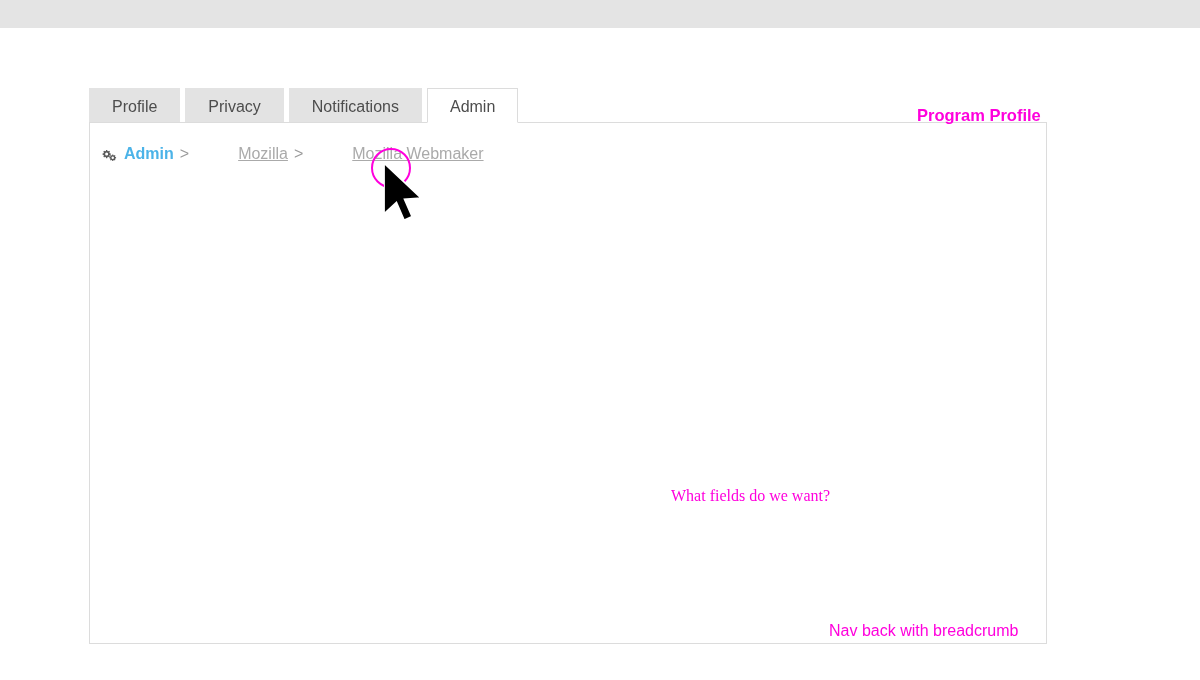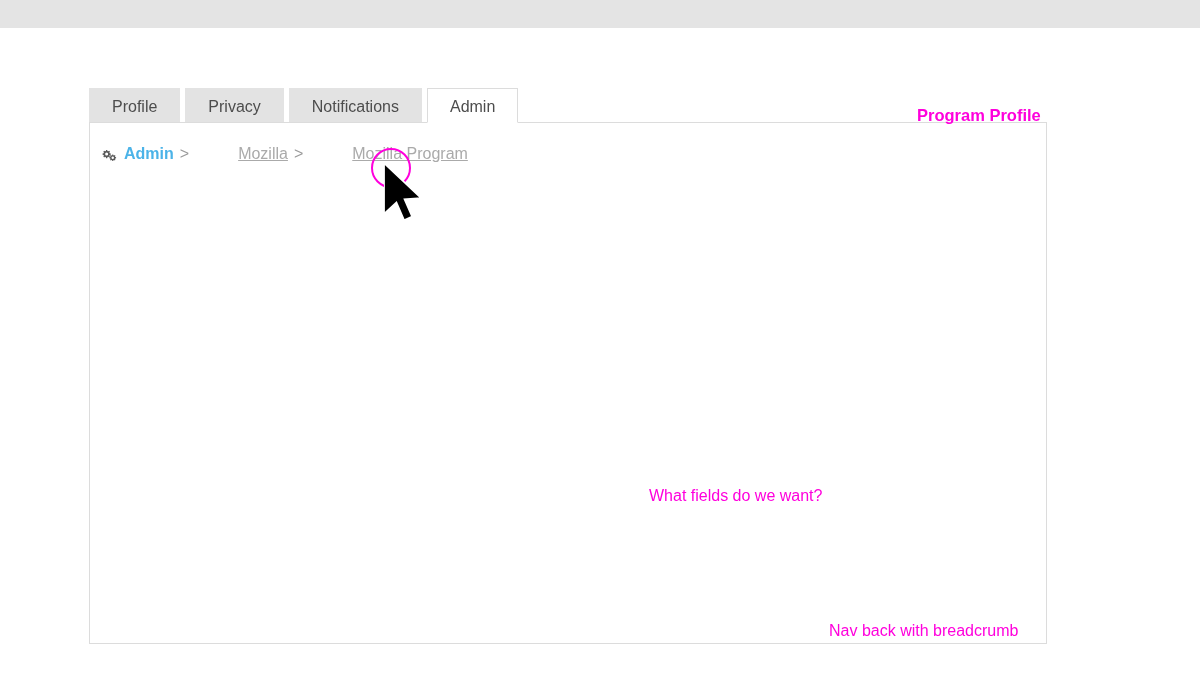--- a/index.html
+++ b/index.html
@@ -265,21 +265,21 @@
     font-size: 16px;
     white-space: nowrap;
     z-index: 6;
   }
   #annot-program-profile {
     left: 917px; top: 106px;
     font-weight: bold;
     font-size: 16.5px;
   }
   #annot-fields {
-    left: 649px; top: 487px;
+    left: 671px; top: 487px; font-family: Liberation Serif, serif;
   }
   #annot-nav-back {
     left: 829px; top: 622px;
   }
   #annot-circle {
     position: absolute;
     left: 371px; top: 148px;
     width: 36px; height: 36px;
     border: 2.5px solid #ff00dd;
     border-radius: 50%;
@@ -316,21 +316,21 @@
         <circle cx="5.65" cy="6.1" r="1.5" fill="#ffffff"></circle>
         <path d="M11.3 6.4 L12.2 6.4 L12.4 7.2 L13.1 7.5 L13.8 7.05 L14.45 7.7 L14.0 8.4 L14.3 9.1 L15.1 9.3 L15.1 10.2 L14.3 10.4 L14.0 11.1 L14.45 11.8 L13.8 12.45 L13.1 12.0 L12.4 12.3 L12.2 13.1 L11.3 13.1 L11.1 12.3 L10.4 12.0 L9.7 12.45 L9.05 11.8 L9.5 11.1 L9.2 10.4 L8.4 10.2 L8.4 9.3 L9.2 9.1 L9.5 8.4 L9.05 7.7 L9.7 7.05 L10.4 7.5 L11.1 7.2 Z"></path>
         <circle cx="11.75" cy="9.75" r="1.2" fill="#ffffff"></circle>
       </g>
     </svg>
   </span>
   <span class="crumb-admin">Admin</span>
   <span class="sep">&gt;</span>
   <span class="crumb-link">Mozilla</span>
   <span class="sep">&gt;</span>
-  <span class="crumb-link">Mozilla Program</span>
+  <span class="crumb-link">Mozilla Webmaker</span>
 </div>
 
 <div id="sidebar">
   <div class="section-label">PROGRAM</div>
 
   <div class="fake-select">
     <span>Web Literacy</span>
     <span class="caret"></span>
   </div>
 

